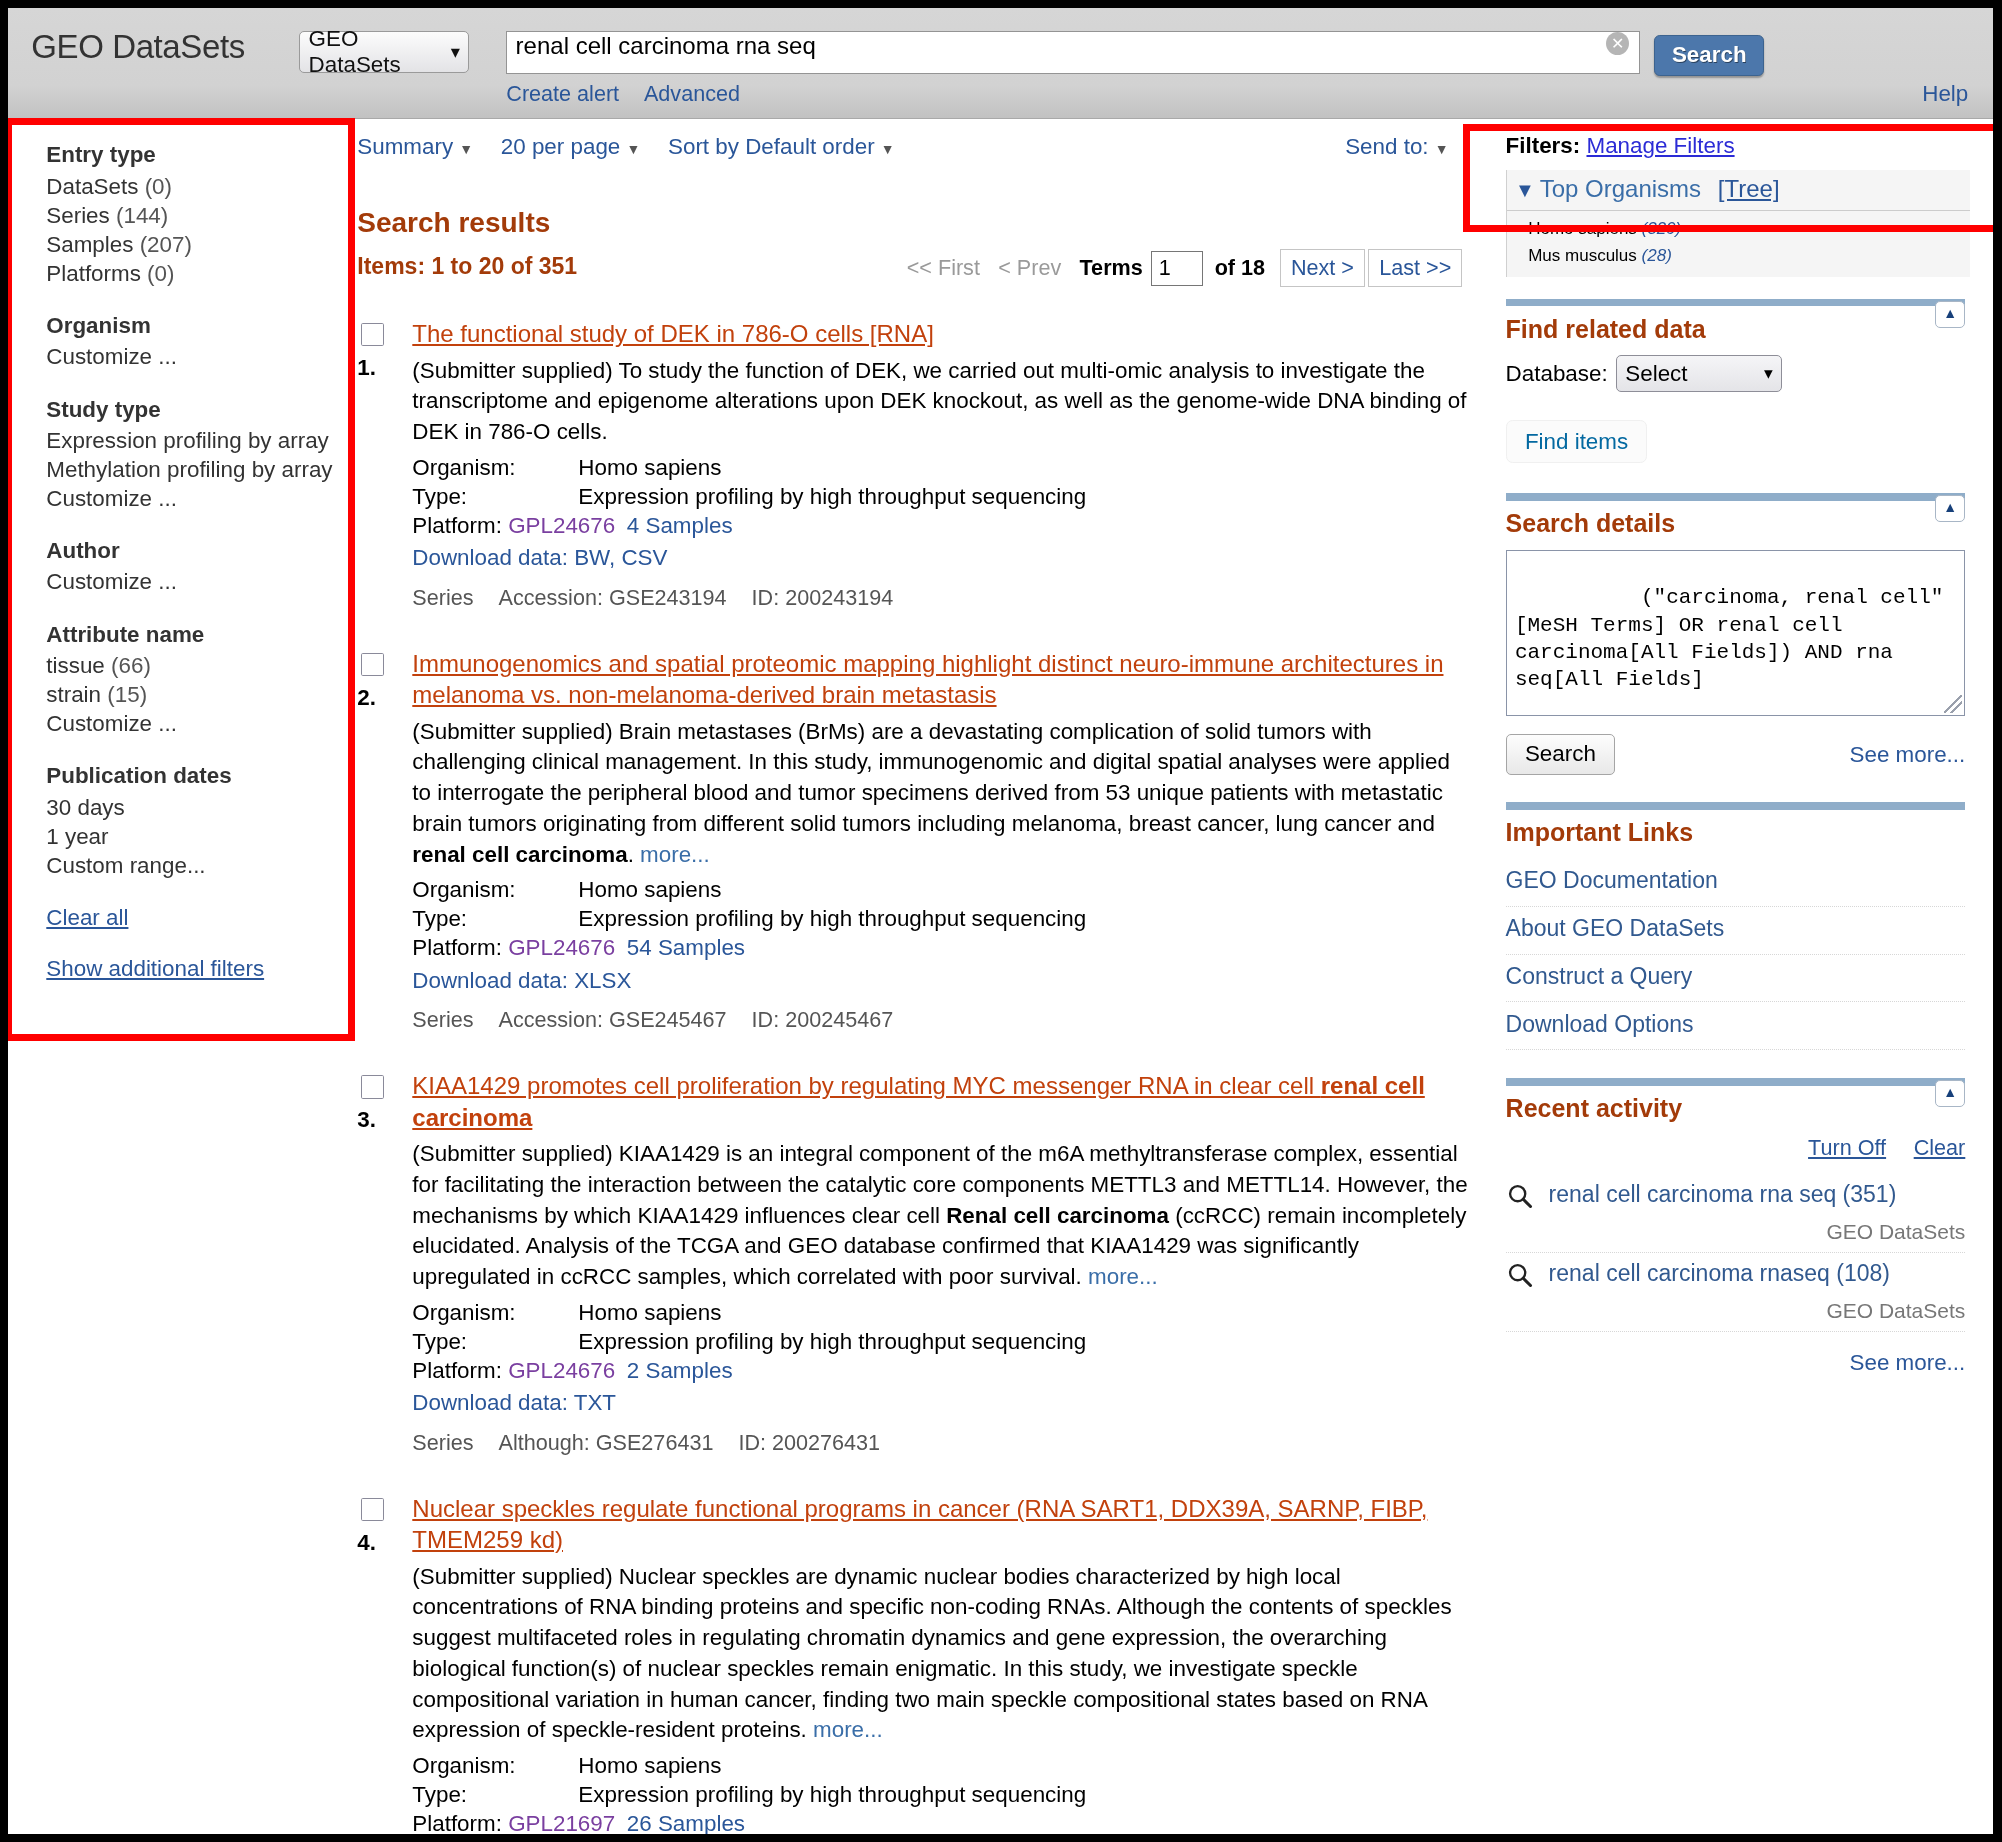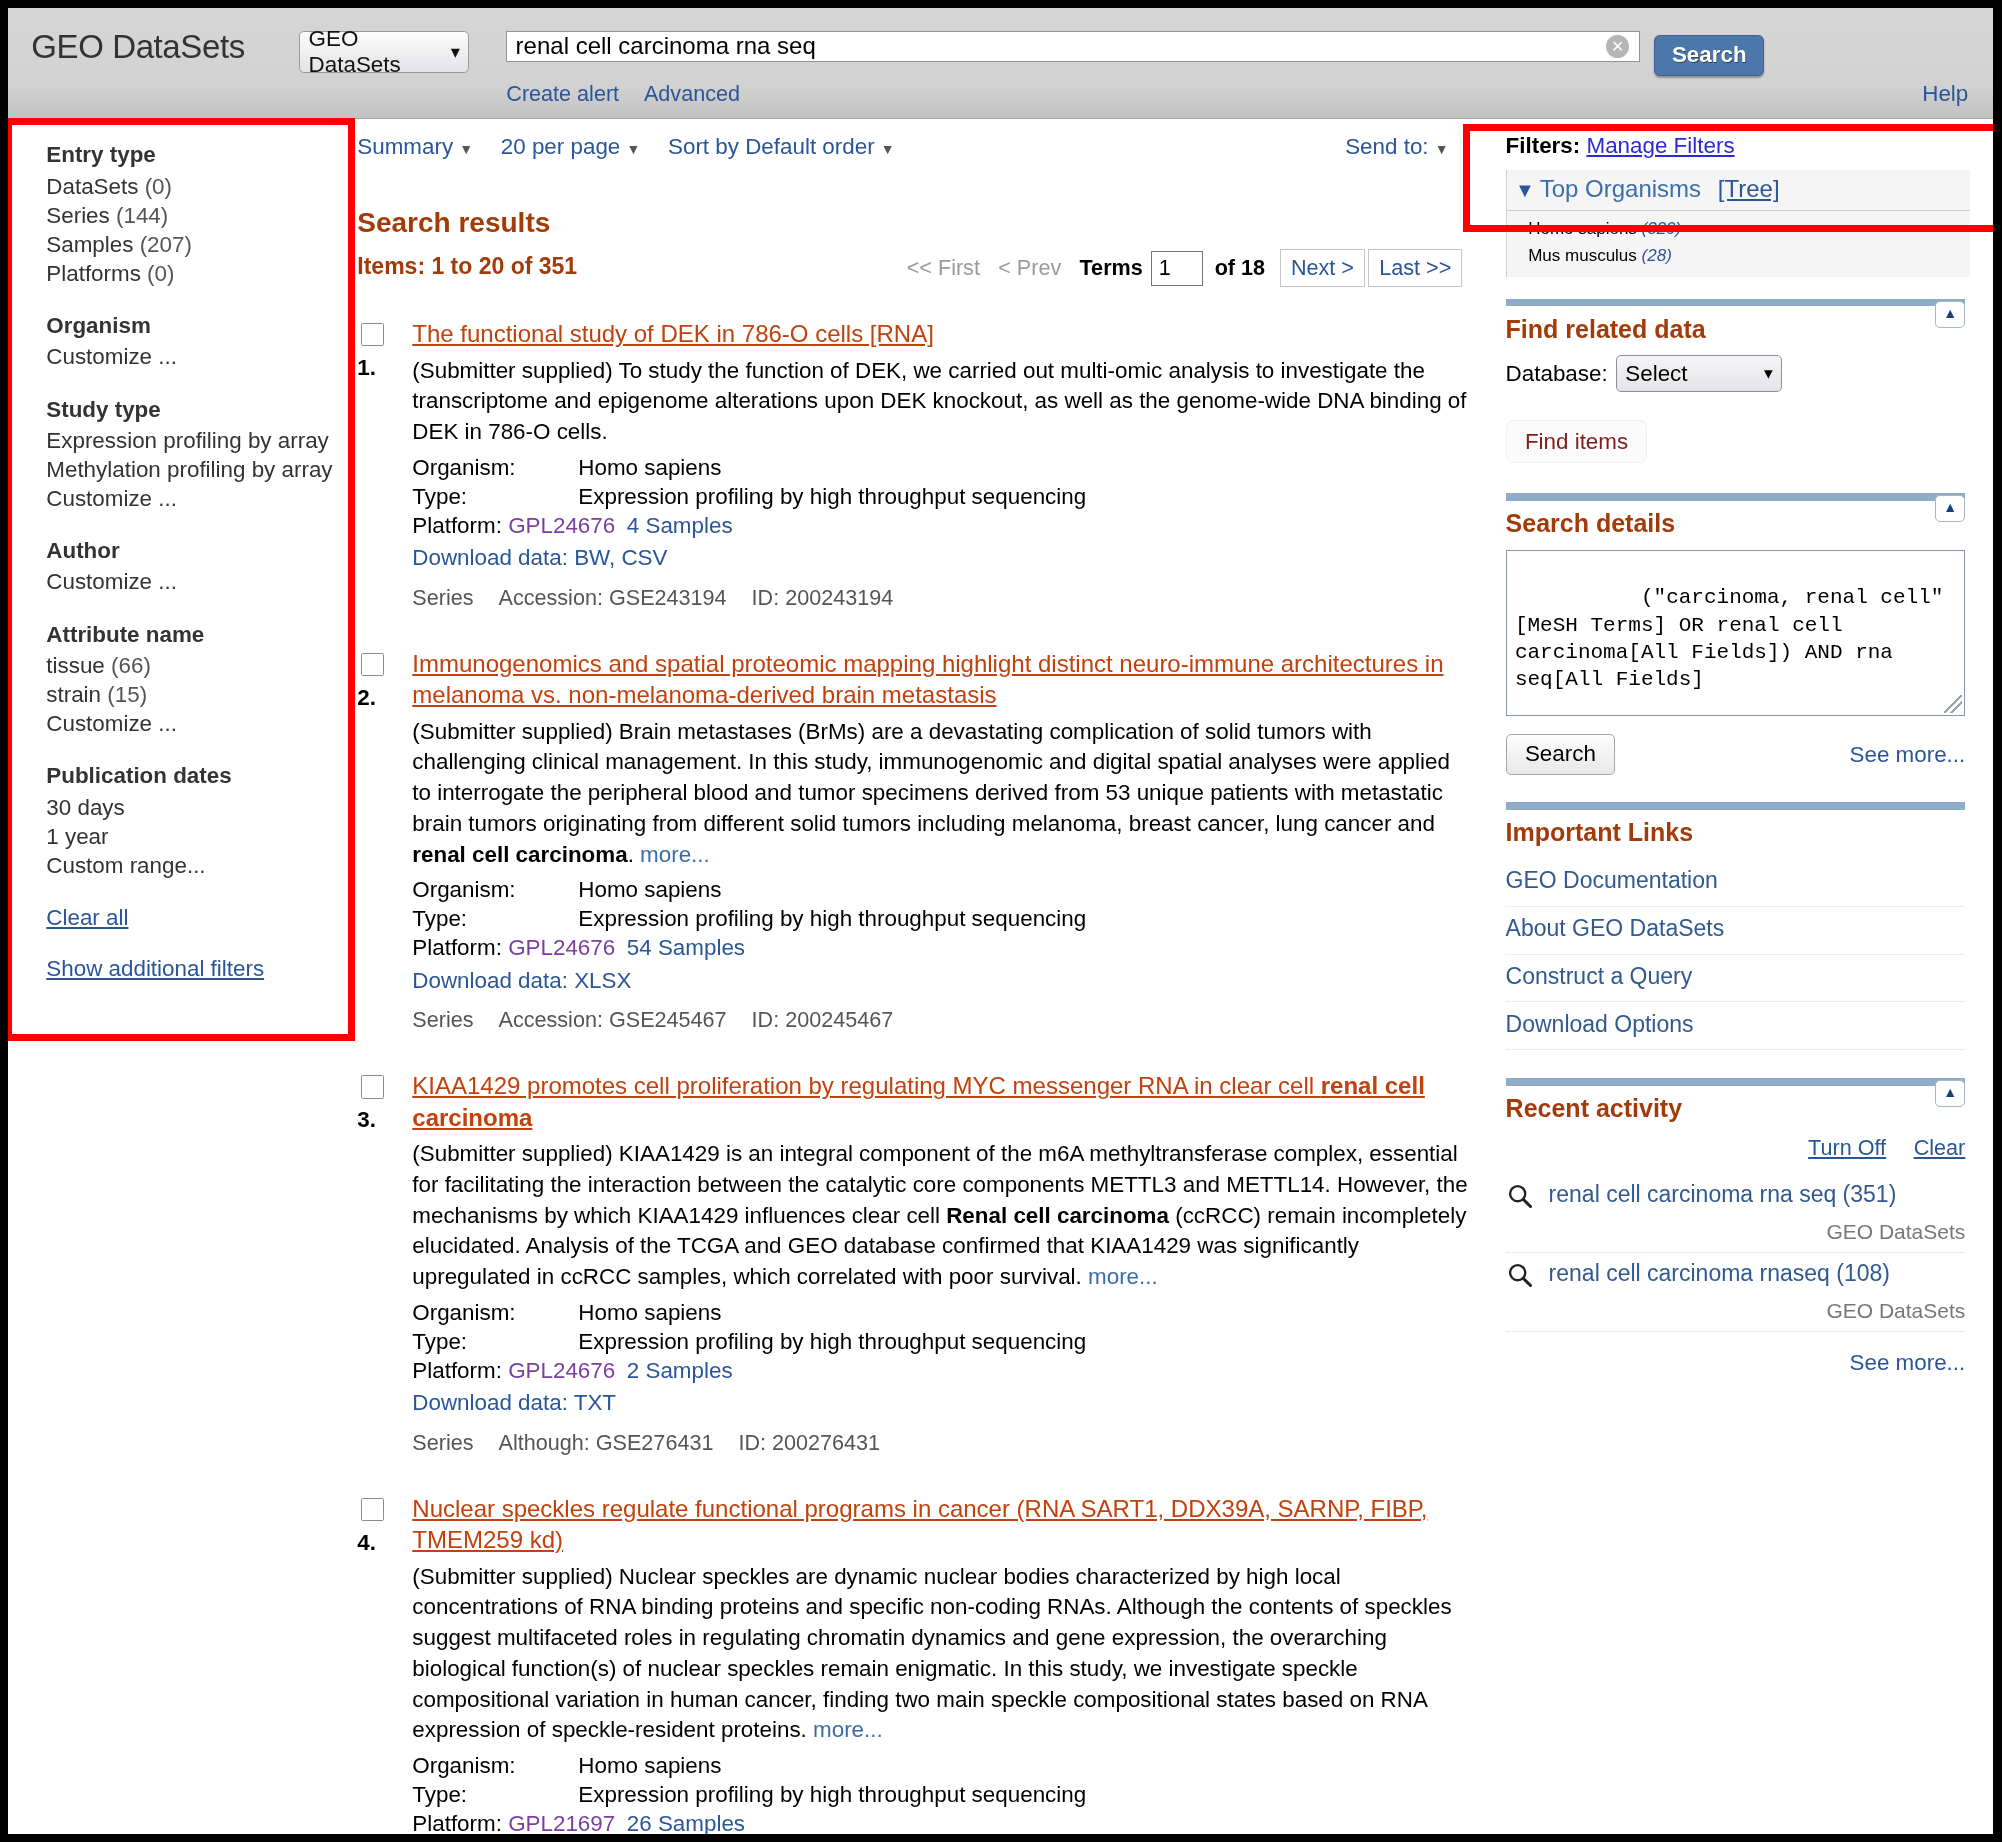--- a/index.html
+++ b/index.html
@@ -37,24 +37,24 @@
     width:170px; height:42px;
     background:linear-gradient(to bottom,#fcfcfc,#e3e3e6);
     border:0.8px solid #9a9a9a; border-radius:5px;
     font-size:22.4px; color:#111;
     display:flex; align-items:center; padding:0 8.3px;
     box-sizing:border-box; cursor:pointer;
   }
   .db-select .caret { margin-left:auto; font-size:18.3px; }
   .searchbar {
     position:absolute; left:498px; top:22.4px;
-    width:1134px; height:31px;
+    width:1134px; height:43px;
     background:#fff; border:0.8px solid #949494;
     box-sizing:border-box;
-    display:flex; align-items:center;
+    display:flex; align-items:flex-start;
   }
   .searchbar input {
     border:0; outline:0; flex:1;
     font-family:"Liberation Sans", sans-serif;
     font-size:24px; color:#000; padding:0 8.3px; background:transparent;
   }
   .clear-x {
     width:23px; height:23px; border-radius:50%;
     background:#b5b5b5; color:#fff; margin-right:10px;
     font-size:16px; line-height:23px; text-align:center;
@@ -176,21 +176,21 @@
   .dbsel {
     margin-left:8.3px; width:166px; height:37px;
     background:linear-gradient(to bottom,#f5f5f7,#e4e4e8);
     border:0.8px solid #8e8e98; border-radius:5px;
     display:flex; align-items:center; padding:0 8.3px;
     box-sizing:border-box; font-size:22.4px; cursor:pointer;
   }
   .dbsel .caret { margin-left:auto; font-size:17.4px; }
   .find-items {
     display:inline-block; border:0.8px solid #f0f0f0; border-radius:6.6px;
-    color:#7f1d1d; background:#fbfbfb; font-size:22.4px;
+    color:#0369a1; background:#fbfbfb; font-size:22.4px;
     padding:7.5px 18.3px; margin-bottom:8.3px;
   }
   .details-box {
     border:0.8px solid #8a94a8; background:#fff;
     height:166px; padding:6.6px 8.3px; box-sizing:border-box;
     font-family:"Liberation Mono", monospace; font-size:21px;
     line-height:1.30; color:#000; white-space:pre-wrap;
     position:relative; overflow:hidden;
   }
   .resize-grip {

